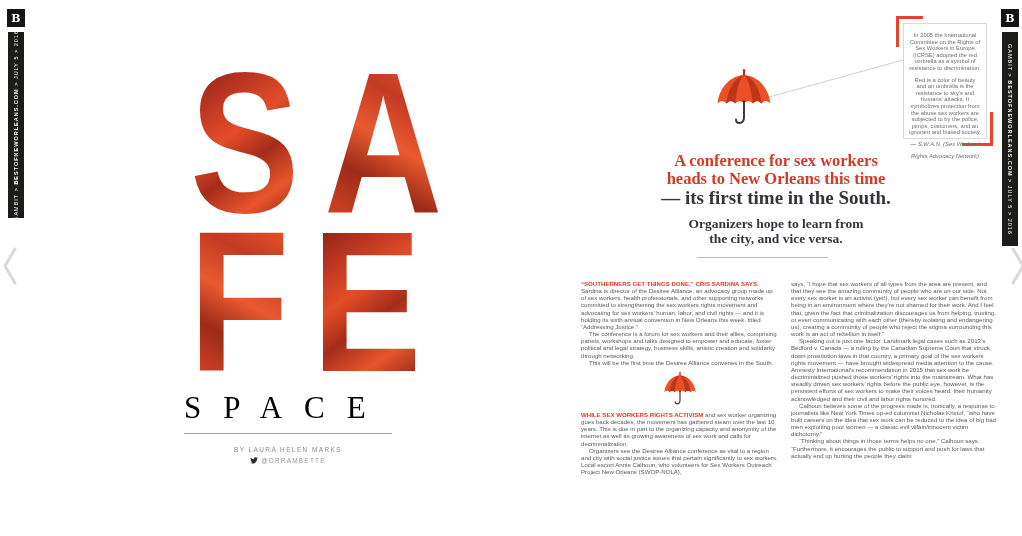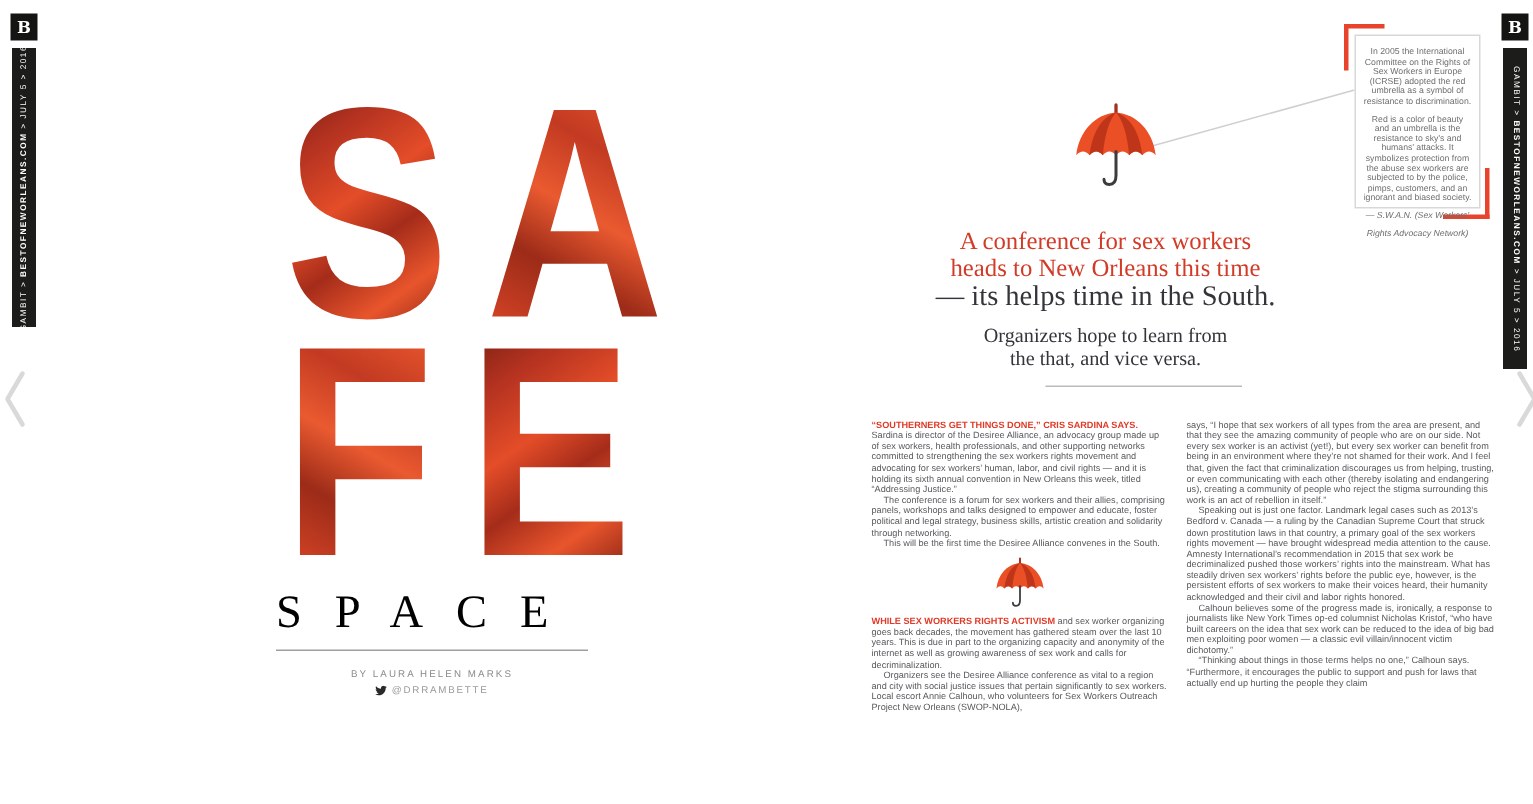--- a/index.html
+++ b/index.html
@@ -49,22 +49,22 @@
   .bracket-tl{position:absolute;left:896px;top:16px;width:27px;height:31px;
               border-top:3px solid #e8432c;border-left:3px solid #e8432c;box-sizing:border-box;}
   .bracket-br{position:absolute;left:962px;top:112px;width:31px;height:34px;
               border-bottom:3px solid #e8432c;border-right:3px solid #e8432c;box-sizing:border-box;}
   .callout{position:absolute;left:700px;top:52px;}
 
   .umbrella-large{position:absolute;left:712px;top:68px;width:64px;height:60px;}
   .umbrella-small-wrap{display:flex;justify-content:center;margin:5px 0 4px 0;}
 
   
-  .headline{position:absolute;left:575px;top:152px;width:324px;text-align:center;
-            font-family:"Liberation Serif",serif;font-weight:normal;}
+  .headline{position:absolute;left:614px;top:152px;width:324px;text-align:center;
+            font-family:"Liberation Serif",serif;font-weight:bold;}
   .h-red{color:#d23b27;font-size:16.5px;line-height:17.5px;}
   .h-dark{color:#35343a;font-size:19px;line-height:21px;}
   .subhead{margin-top:9px;color:#35343a;font-size:13.5px;line-height:14.5px;}
   .head-rule{position:absolute;left:697px;top:257px;width:131px;height:1px;background:#bbbbbb;}
 
   
   .col{position:absolute;top:280px;font-size:6.1px;line-height:7.15px;color:#58595c;}
   .col1{left:581px;width:198px;}
   .col2{left:791px;width:205px;}
   .col p{margin:0;}
@@ -143,24 +143,24 @@
       <path d="M32 7 C 18.5 8 7.5 19 5.5 35.5 Q 10 30.5 14.4 35.5 Q 18.8 30.5 23.2 35.5 Q 27.6 30.5 32 35.5 Q 36.4 30.5 40.8 35.5 Q 45.2 30.5 49.6 35.5 Q 54 30.5 58.5 35.5 C 56.5 19 45.5 8 32 7 Z" fill="#ea4f26"></path>
       <path d="M32 7 C 25 9 16.5 17 14.4 35.5 Q 18.8 30.5 23.2 35.5 C 24.5 21 28 11 32 7 Z" fill="#bf3519"></path>
       <path d="M32 7 C 39 9 47.5 17 49.6 35.5 Q 45.2 30.5 40.8 35.5 C 39.5 21 36 11 32 7 Z" fill="#bf3519"></path>
       <path d="M32 33 L32 49 Q 32 55 27.5 55 Q 24 55 24 51.5" fill="none" stroke="#3c3c3c" stroke-width="2" stroke-linecap="round"></path>
     </svg>
   </div>
 
   <div class="headline">
     <div class="h-red">A conference for sex workers</div>
     <div class="h-red">heads to New Orleans this time</div>
-    <div class="h-dark">— its helps time in the South.</div>
+    <div class="h-dark">— its first time in the South.</div>
     <div class="subhead">
       <div>Organizers hope to learn from</div>
-      <div>the that, and vice versa.</div>
+      <div>the city, and vice versa.</div>
     </div>
   </div>
   <div class="head-rule"></div>
 
   <div class="col col1">
     <p><span class="lead-block">“SOUTHERNERS GET THINGS DONE,” CRIS SARDINA SAYS.</span><span>Sardina is director of the Desiree Alliance, an advocacy group made up of sex workers, health professionals, and other supporting networks committed to strengthening the sex workers rights movement and advocating for sex workers’ human, labor, and civil rights — and it is holding its sixth annual convention in New Orleans this week, titled “Addressing Justice.”</span></p>
     <p class="ind">The conference is a forum for sex workers and their allies, comprising panels, workshops and talks designed to empower and educate, foster political and legal strategy, business skills, artistic creation and solidarity through networking.</p>
     <p class="ind">This will be the first time the Desiree Alliance convenes in the South.</p>
     <div class="umbrella-small-wrap">
       <span style="display:inline-flex;">

